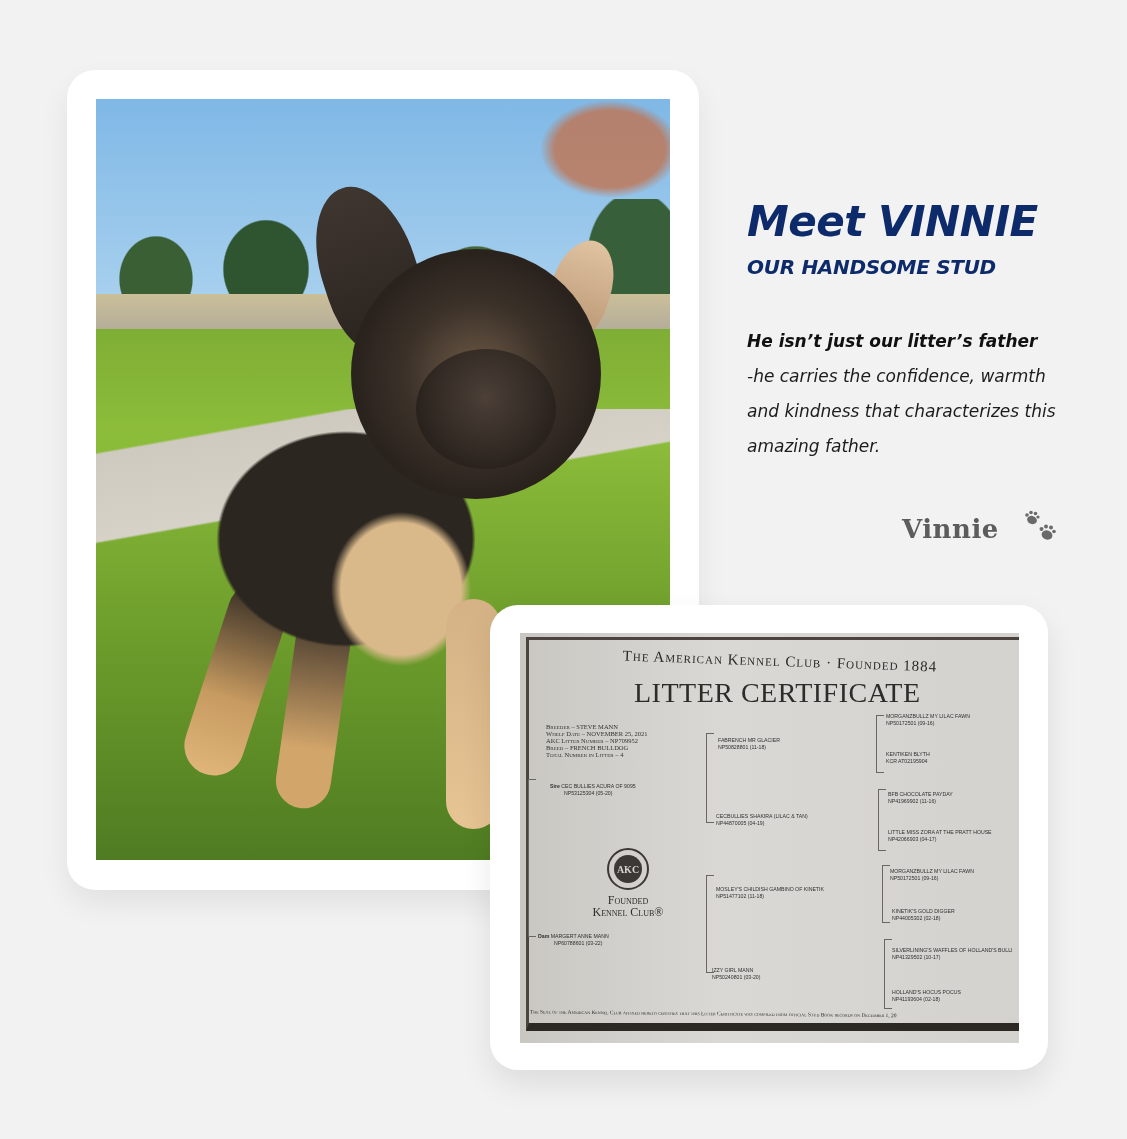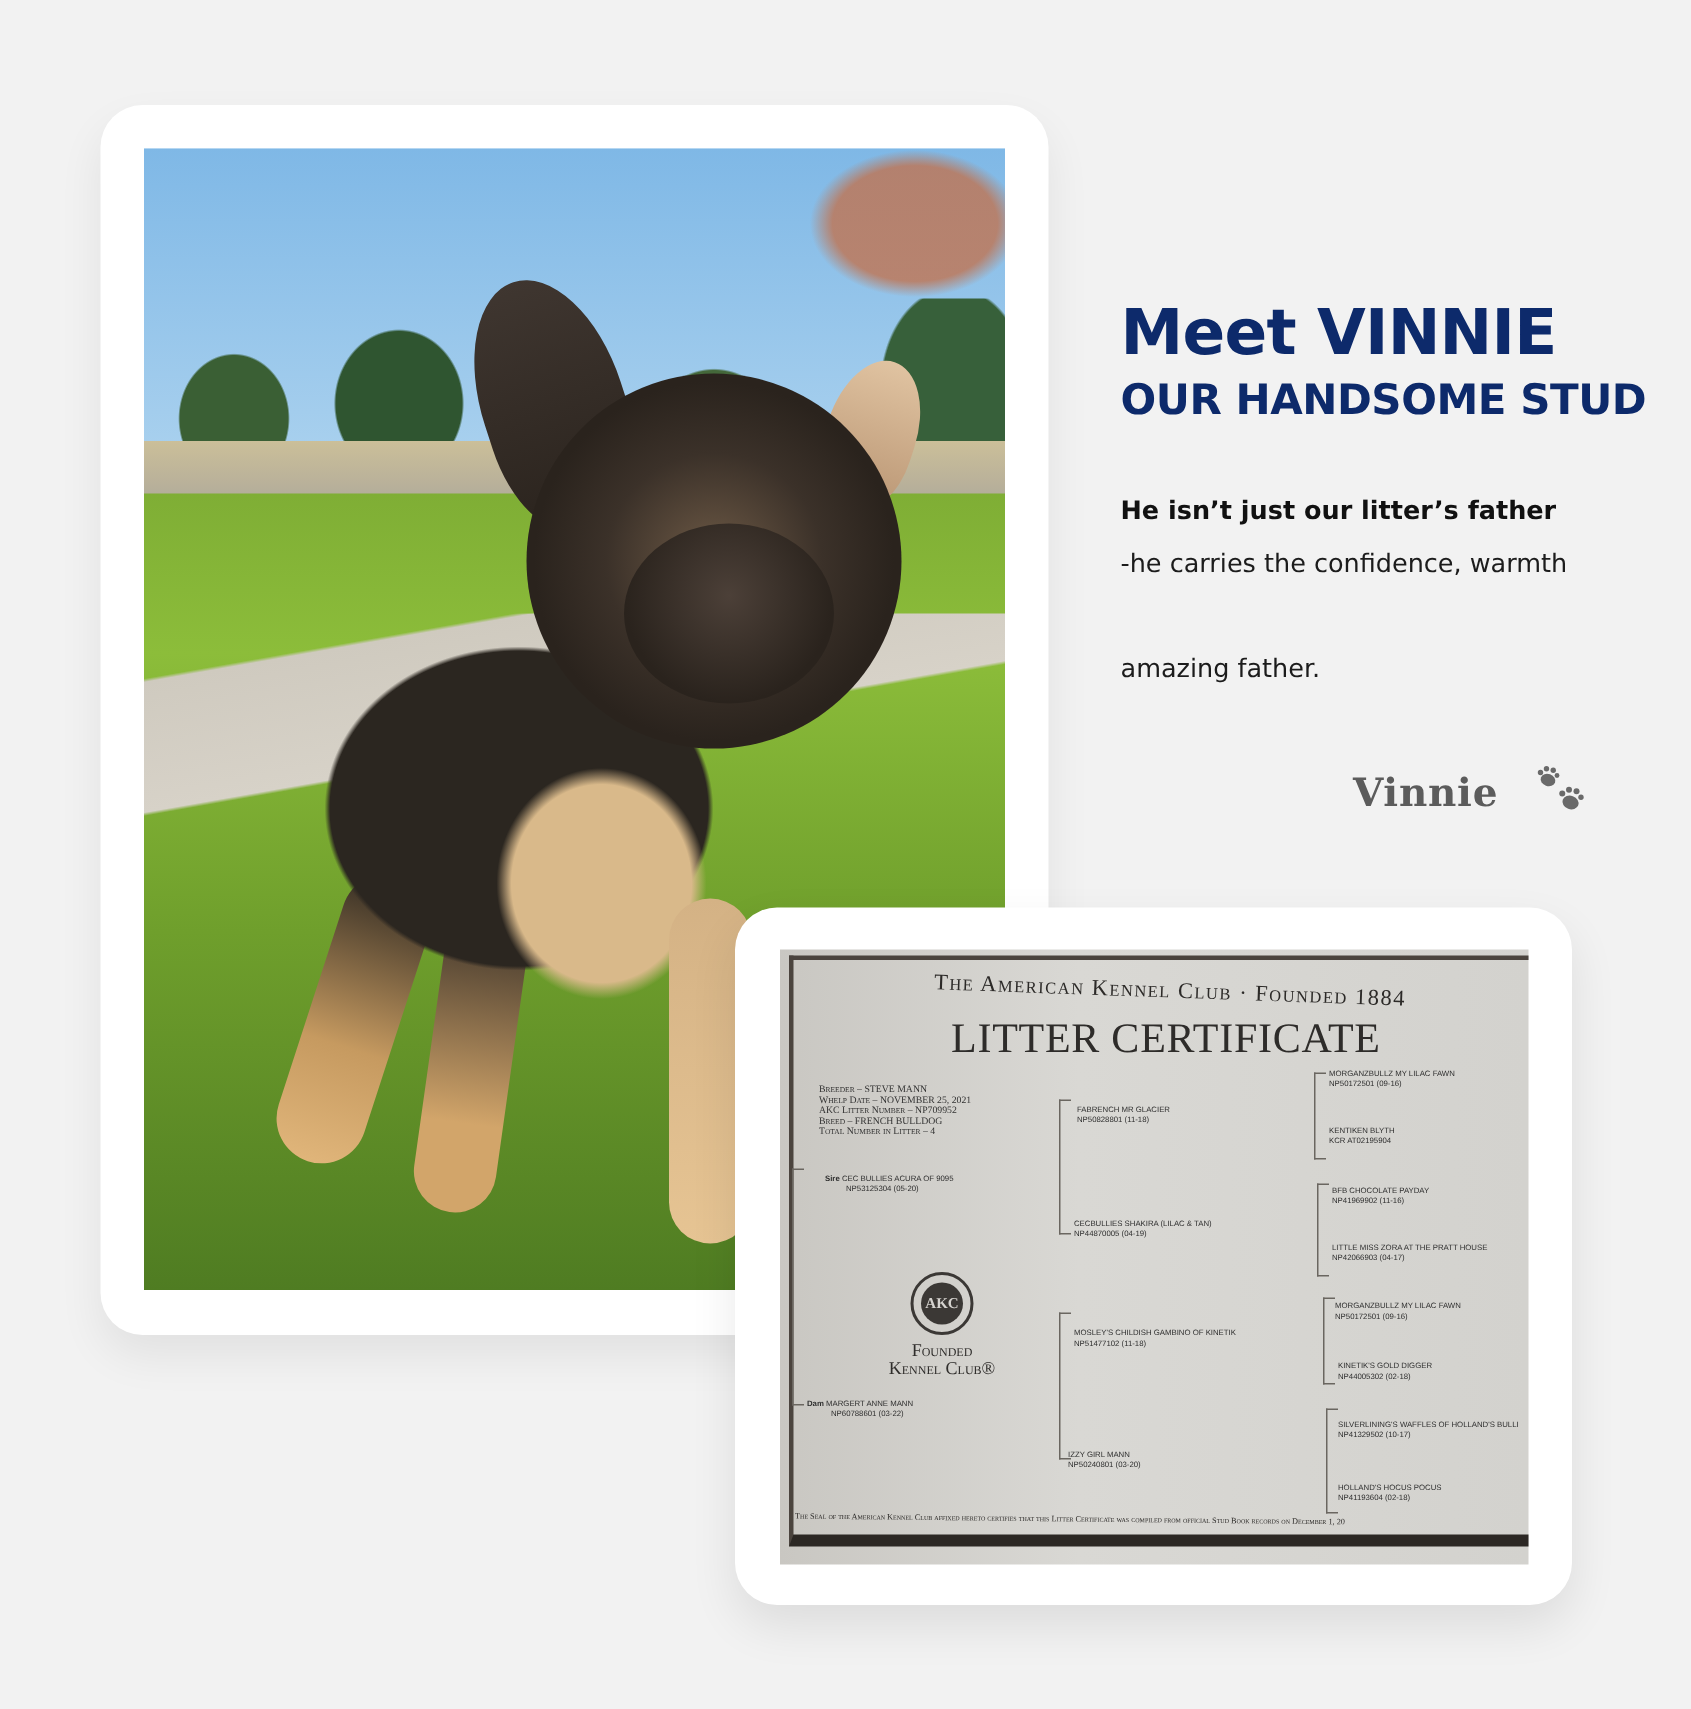--- a/index.html
+++ b/index.html
@@ -56,33 +56,33 @@
   .dog-head { position:absolute; left:255px; top:150px; width:250px; height:250px; border-radius:50%;
     background: radial-gradient(ellipse 120px 120px at 125px 125px,#6e5a46 0%,#3b3129 60%,#2a231d 100%); }
   .dog-ear-l { position:absolute; left:225px; top:85px; width:95px; height:170px; border-radius:50% 50% 40% 40%;
     background: linear-gradient(180deg,#3f3630 0%,#2a231d 100%); transform: rotate(-18deg); }
   .dog-ear-r { position:absolute; left:455px; top:140px; width:60px; height:100px; border-radius:50% 50% 40% 40%;
     background: linear-gradient(180deg,#e0c3a1 0%,#b99573 100%); transform: rotate(18deg); }
   .dog-muzzle { position:absolute; left:320px; top:250px; width:140px; height:120px; border-radius:50%;
     background: radial-gradient(ellipse at 50% 40%,#4c4038 0%,#2a231d 70%); }
 
   
-  .text-block { position:absolute; left:747px; top:198px; width:360px; }
+  .text-block { position:absolute; left:747px; top:198px; width:360px;font-style:italic; }
   .title {
     font-family: "DejaVu Sans", sans-serif;
     font-weight: 700;
     font-size: 42px;
     line-height: 48px;
     color: #0d2a6b;
     letter-spacing: -0.5px;
   }
   .subtitle {
     font-family: "DejaVu Sans", sans-serif;
     font-weight: 700;
-    font-size: 28px;
+    font-size: 20px;
     line-height: 30px;
     color: #0d2a6b;
     margin-top: 6px;
     letter-spacing: -0.3px;
   }
   .lead {
     margin-top: 42px;
     font-family: "DejaVu Sans", sans-serif;
     font-weight: 700;
     font-size: 17px;
@@ -202,21 +202,21 @@
     <div class="dog-muzzle"></div>
   </div>
 </div>
 
 <div class="text-block">
   <h1 class="title">Meet VINNIE</h1>
   <h2 class="subtitle">OUR HANDSOME STUD</h2>
   <p class="lead">He isn’t just our litter’s father</p>
   <p class="body-text">
     <span>-he carries the confidence, warmth</span><br>
-    <br>
+    <span>and kindness that characterizes this</span><br>
     <span>amazing father.</span>
   </p>
 </div>
 
 <div class="signature">
   <span class="sig-name">Vinnie</span>
   <svg class="paw-icon" viewBox="0 0 36 34">
     <g fill="#6a6a6a">
       <ellipse cx="9" cy="10" rx="5" ry="4" transform="rotate(20 9 10)"></ellipse>
       <circle cx="4" cy="5" r="1.8"></circle>

